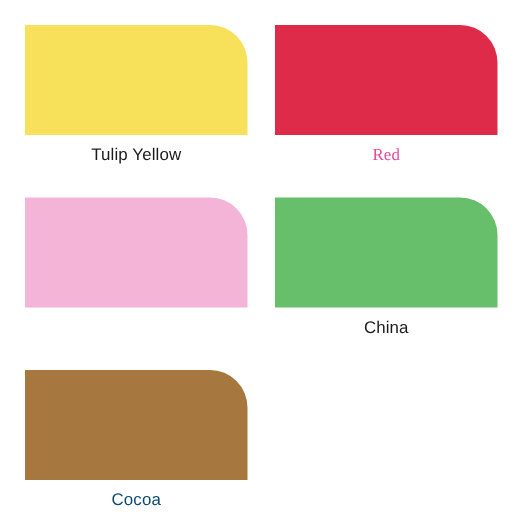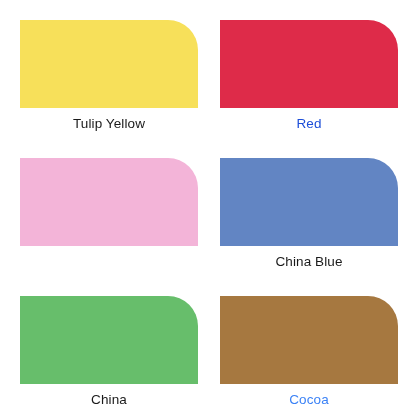--- a/index.html
+++ b/index.html
@@ -58,35 +58,31 @@
 
 <div id="swatch-grid">
 
   <div class="swatch-cell">
     <div class="swatch-chip" style="background-color: rgb(247, 224, 90);"></div>
     <div class="swatch-label" style="color: rgb(26, 26, 26);">Tulip Yellow</div>
   </div>
 
   <div class="swatch-cell">
     <div class="swatch-chip" style="background-color: rgb(222, 43, 73);"></div>
-    <div class="swatch-label" style="color: #1d4ed8;">Red</div>
+    <div class="swatch-label" style="color: #ec4899; font-family: Liberation Serif, serif;">Red</div>
   </div>
 
   <div class="swatch-cell">
     <div class="swatch-chip" style="background-color: rgb(243, 180, 216);"></div>
   </div>
 
-  <div class="swatch-cell">
-    <div class="swatch-chip" style="background-color: rgb(98, 133, 195);"></div>
-    <div class="swatch-label" style="color: rgb(26, 26, 26);">China Blue</div>
-  </div>
 
   <div class="swatch-cell">
     <div class="swatch-chip" style="background-color: rgb(103, 190, 107);"></div>
     <div class="swatch-label" style="color: rgb(26, 26, 26);">China</div>
   </div>
 
   <div class="swatch-cell">
     <div class="swatch-chip" style="background-color: rgb(166, 120, 64);"></div>
-    <div class="swatch-label" style="color: #3b82f6;">Cocoa</div>
+    <div class="swatch-label" style="color: #0c4a6e;">Cocoa</div>
   </div>
 
 </div>
 
 </body></html>

